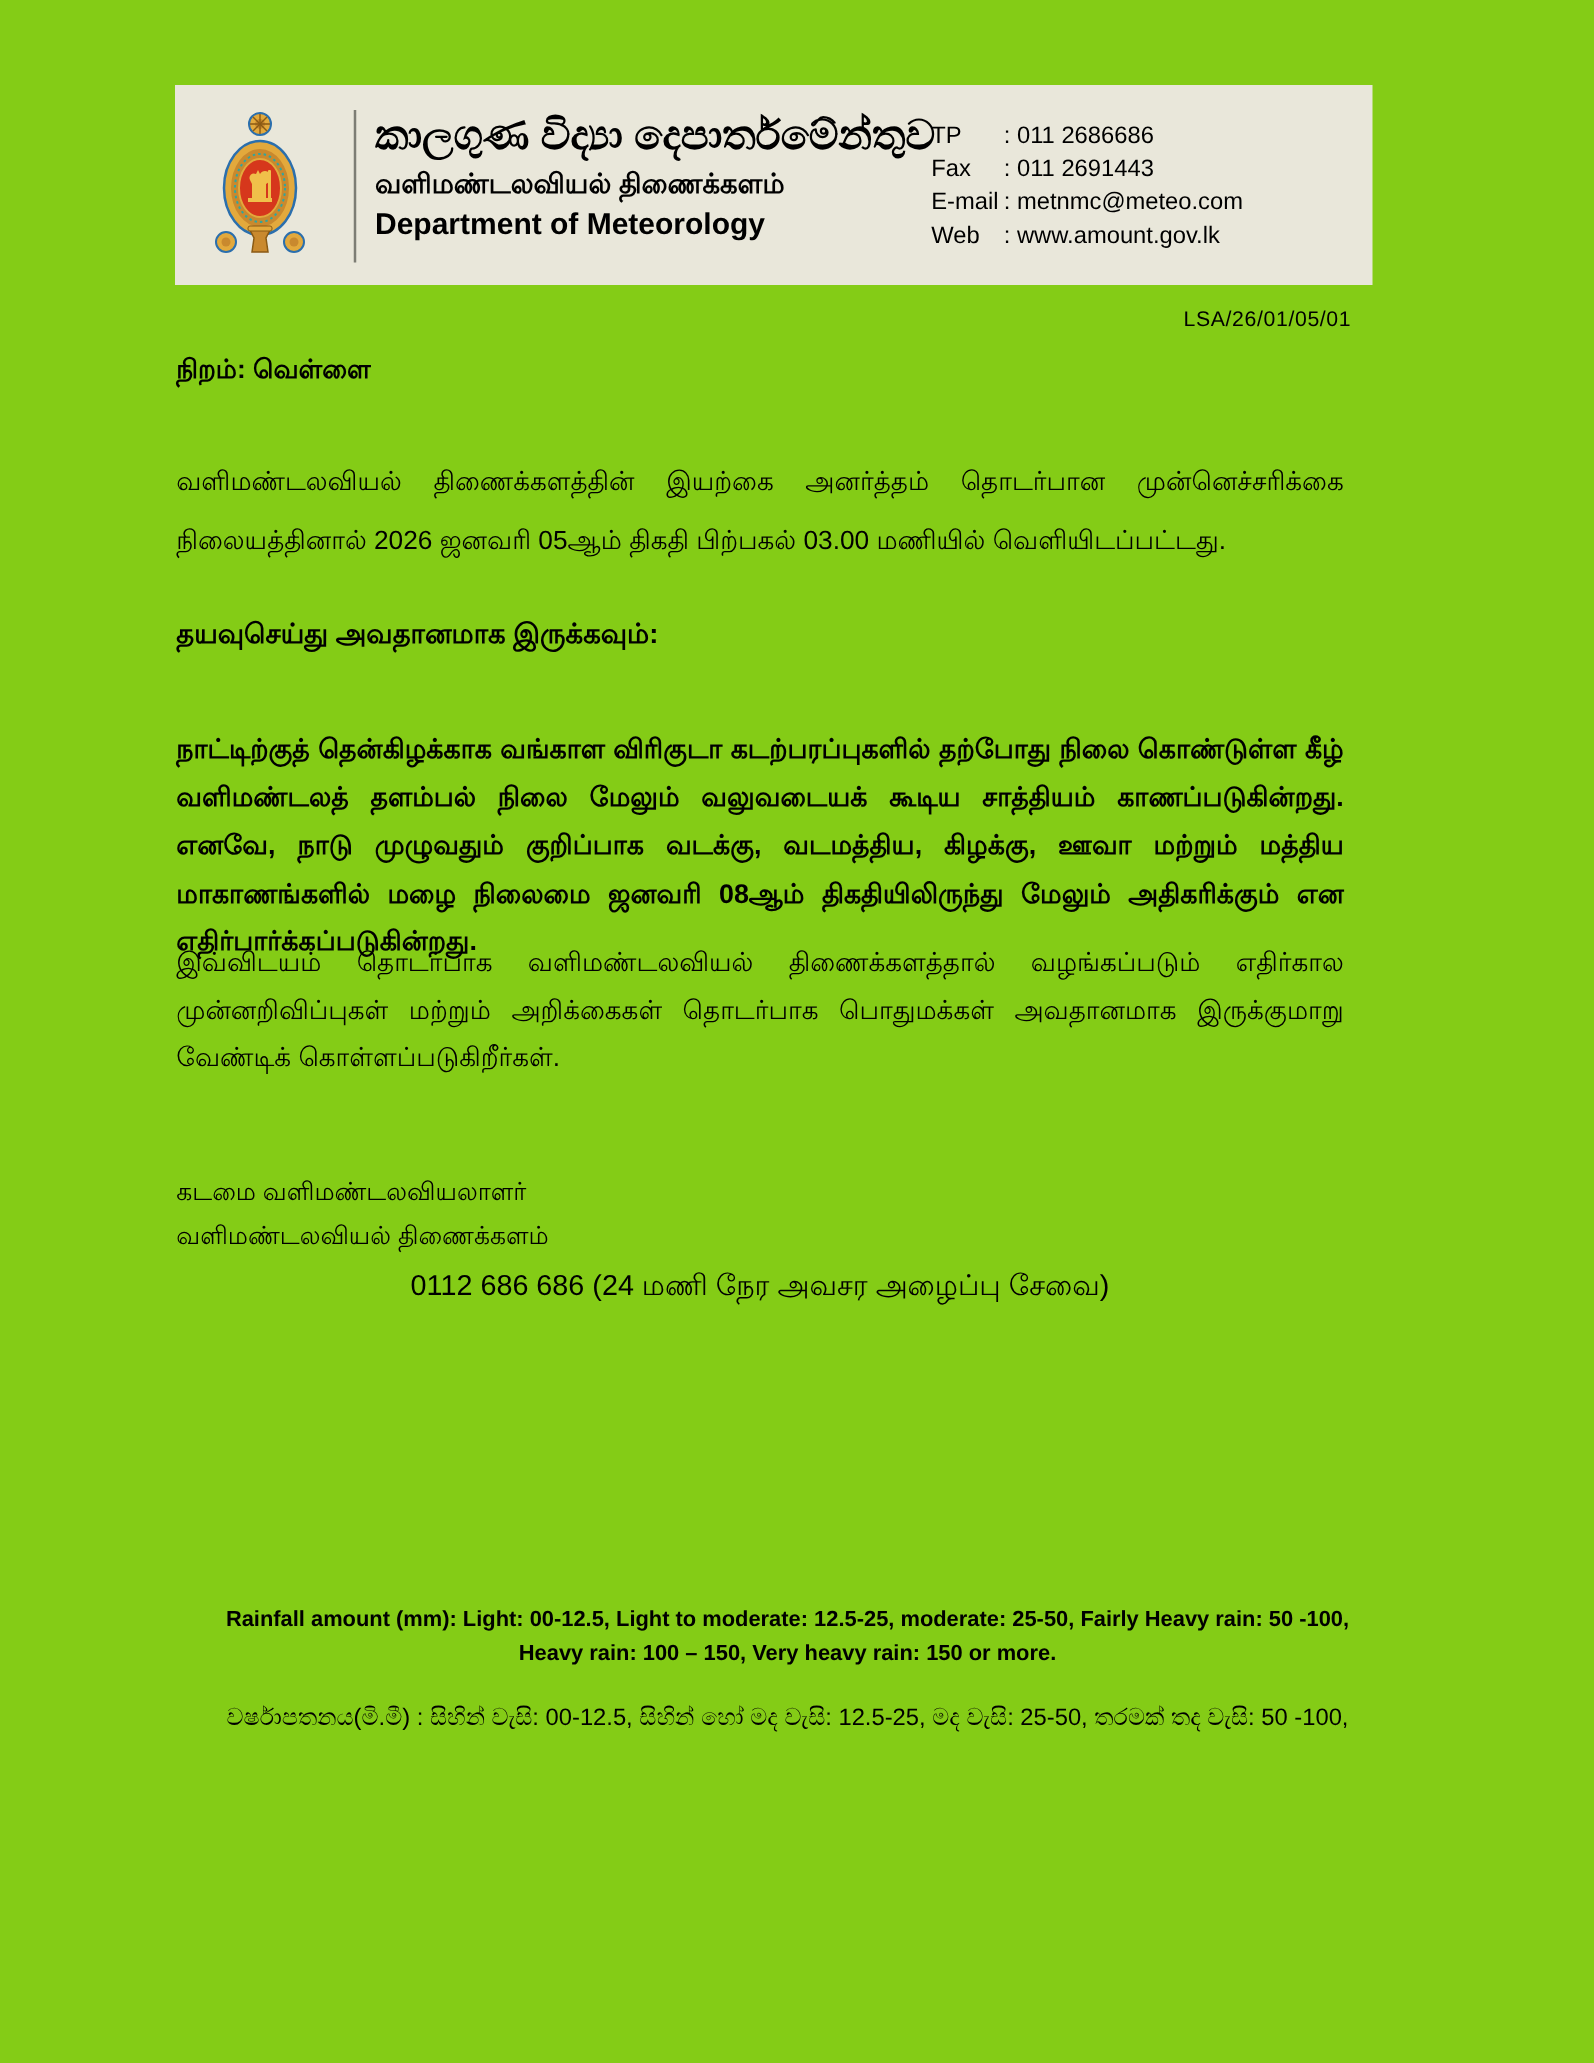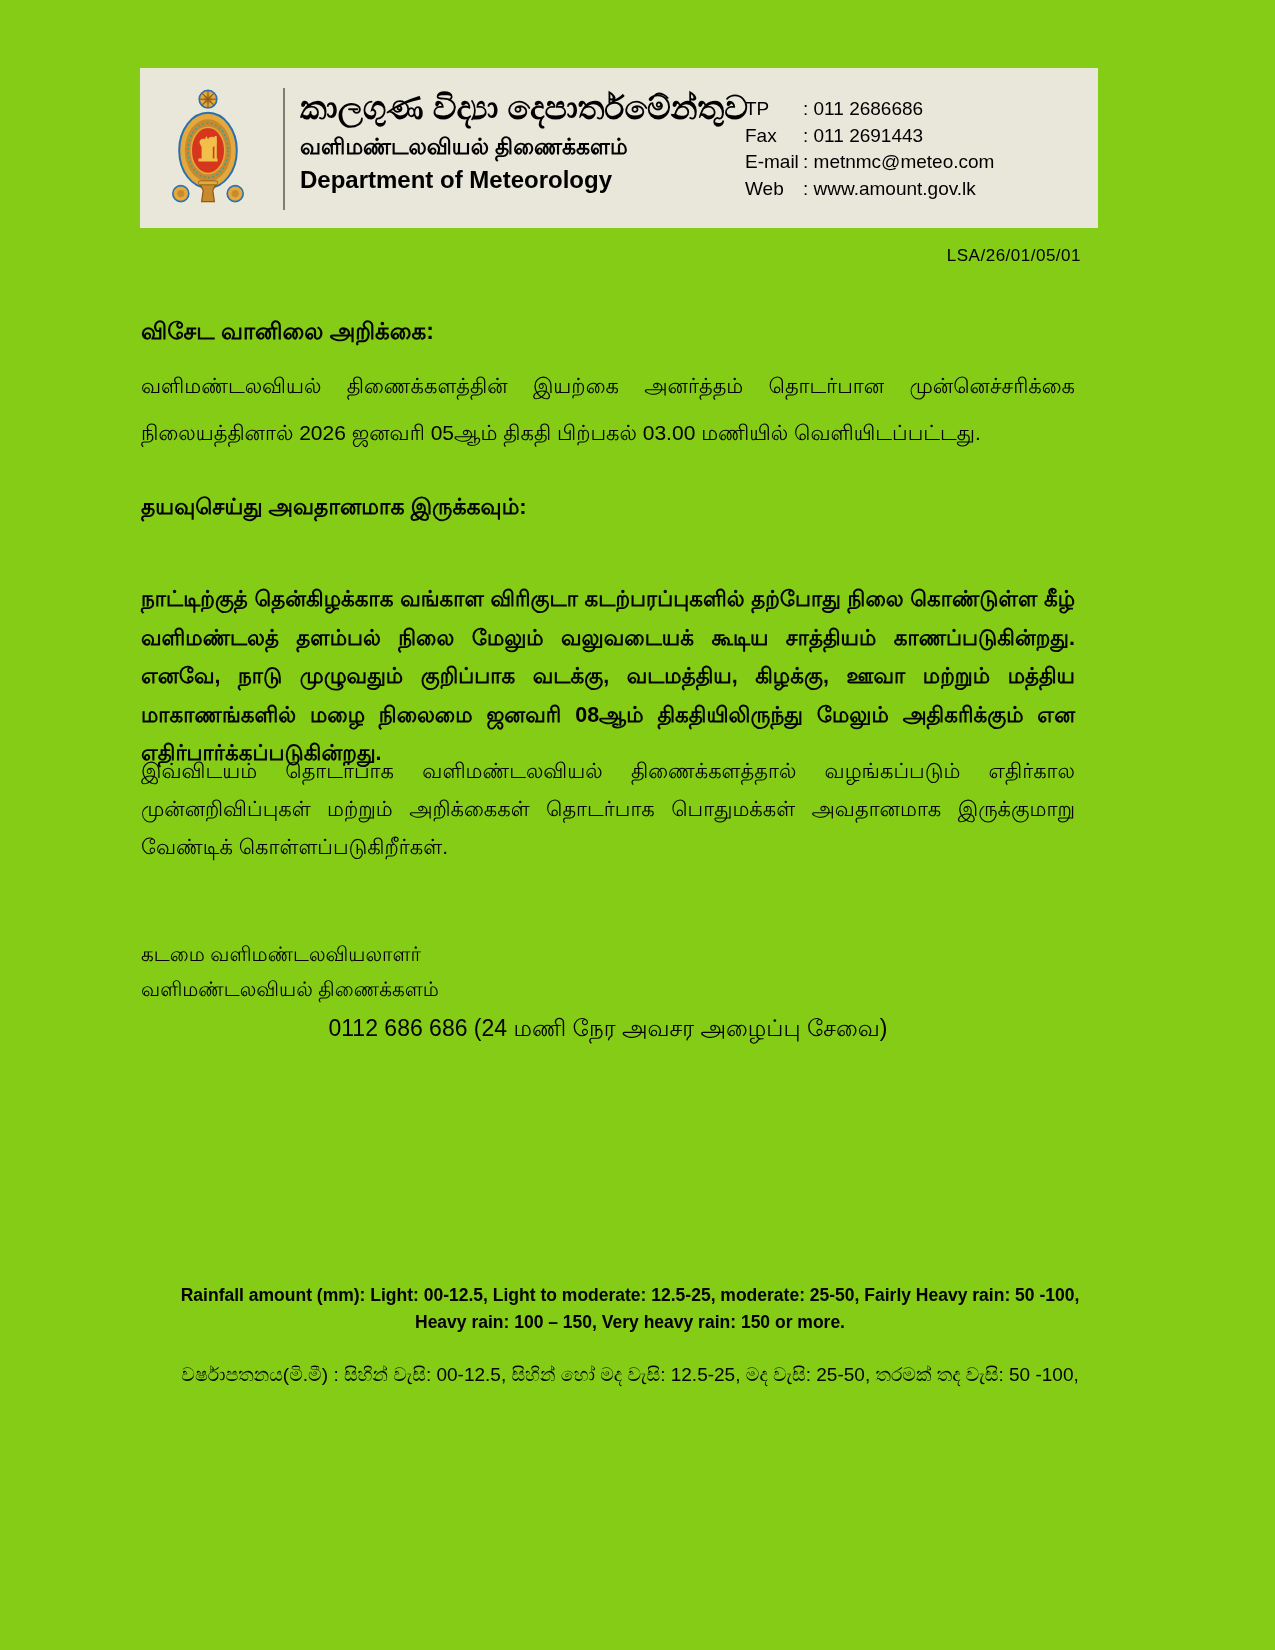--- a/index.html
+++ b/index.html
@@ -199,21 +199,21 @@
       </div>
       <div class="contact-row">
         <span class="contact-label">Web</span>
         <span class="contact-value">: www.amount.gov.lk</span>
       </div>
     </div>
   </div>
 
   <div class="reference">LSA/26/01/05/01</div>
 
-  <div class="body-text report-title">விசேட வானிலை அறிக்கை:</div>
+  <div class="body-text color-line">நிறம்: வெள்ளை</div>
   <div class="body-text issued-line">வளிமண்டலவியல் திணைக்களத்தின்  இயற்கை அனர்த்தம் தொடர்பான முன்னெச்சரிக்கை நிலையத்தினால்  2026 ஜனவரி 05ஆம் திகதி பிற்பகல் 03.00 மணியில் வெளியிடப்பட்டது.</div>
   <div class="body-text caution-line">தயவுசெய்து அவதானமாக இருக்கவும்:</div>
   <div class="body-text advisory-paragraph">நாட்டிற்குத் தென்கிழக்காக வங்காள விரிகுடா கடற்பரப்புகளில் தற்போது நிலை கொண்டுள்ள கீழ் வளிமண்டலத் தளம்பல் நிலை மேலும் வலுவடையக் கூடிய சாத்தியம் காணப்படுகின்றது. எனவே, நாடு முழுவதும் குறிப்பாக வடக்கு, வடமத்திய, கிழக்கு, ஊவா மற்றும் மத்திய மாகாணங்களில் மழை நிலைமை ஜனவரி 08ஆம் திகதியிலிருந்து மேலும் அதிகரிக்கும் என எதிர்பார்க்கப்படுகின்றது.</div>
   <div class="body-text notice-paragraph">இவ்விடயம் தொடர்பாக  வளிமண்டலவியல் திணைக்களத்தால் வழங்கப்படும் எதிர்கால முன்னறிவிப்புகள் மற்றும் அறிக்கைகள் தொடர்பாக  பொதுமக்கள் அவதானமாக இருக்குமாறு வேண்டிக் கொள்ளப்படுகிறீர்கள்.</div>
   <div class="body-text signature-line1">கடமை வளிமண்டலவியலாளர்</div>
   <div class="body-text signature-line2">வளிமண்டலவியல் திணைக்களம்</div>
   <div class="body-text hotline">0112 686 686 (24 மணி நேர அவசர அழைப்பு சேவை)</div>
 
   <div class="footer">
     <div class="footer-en">

